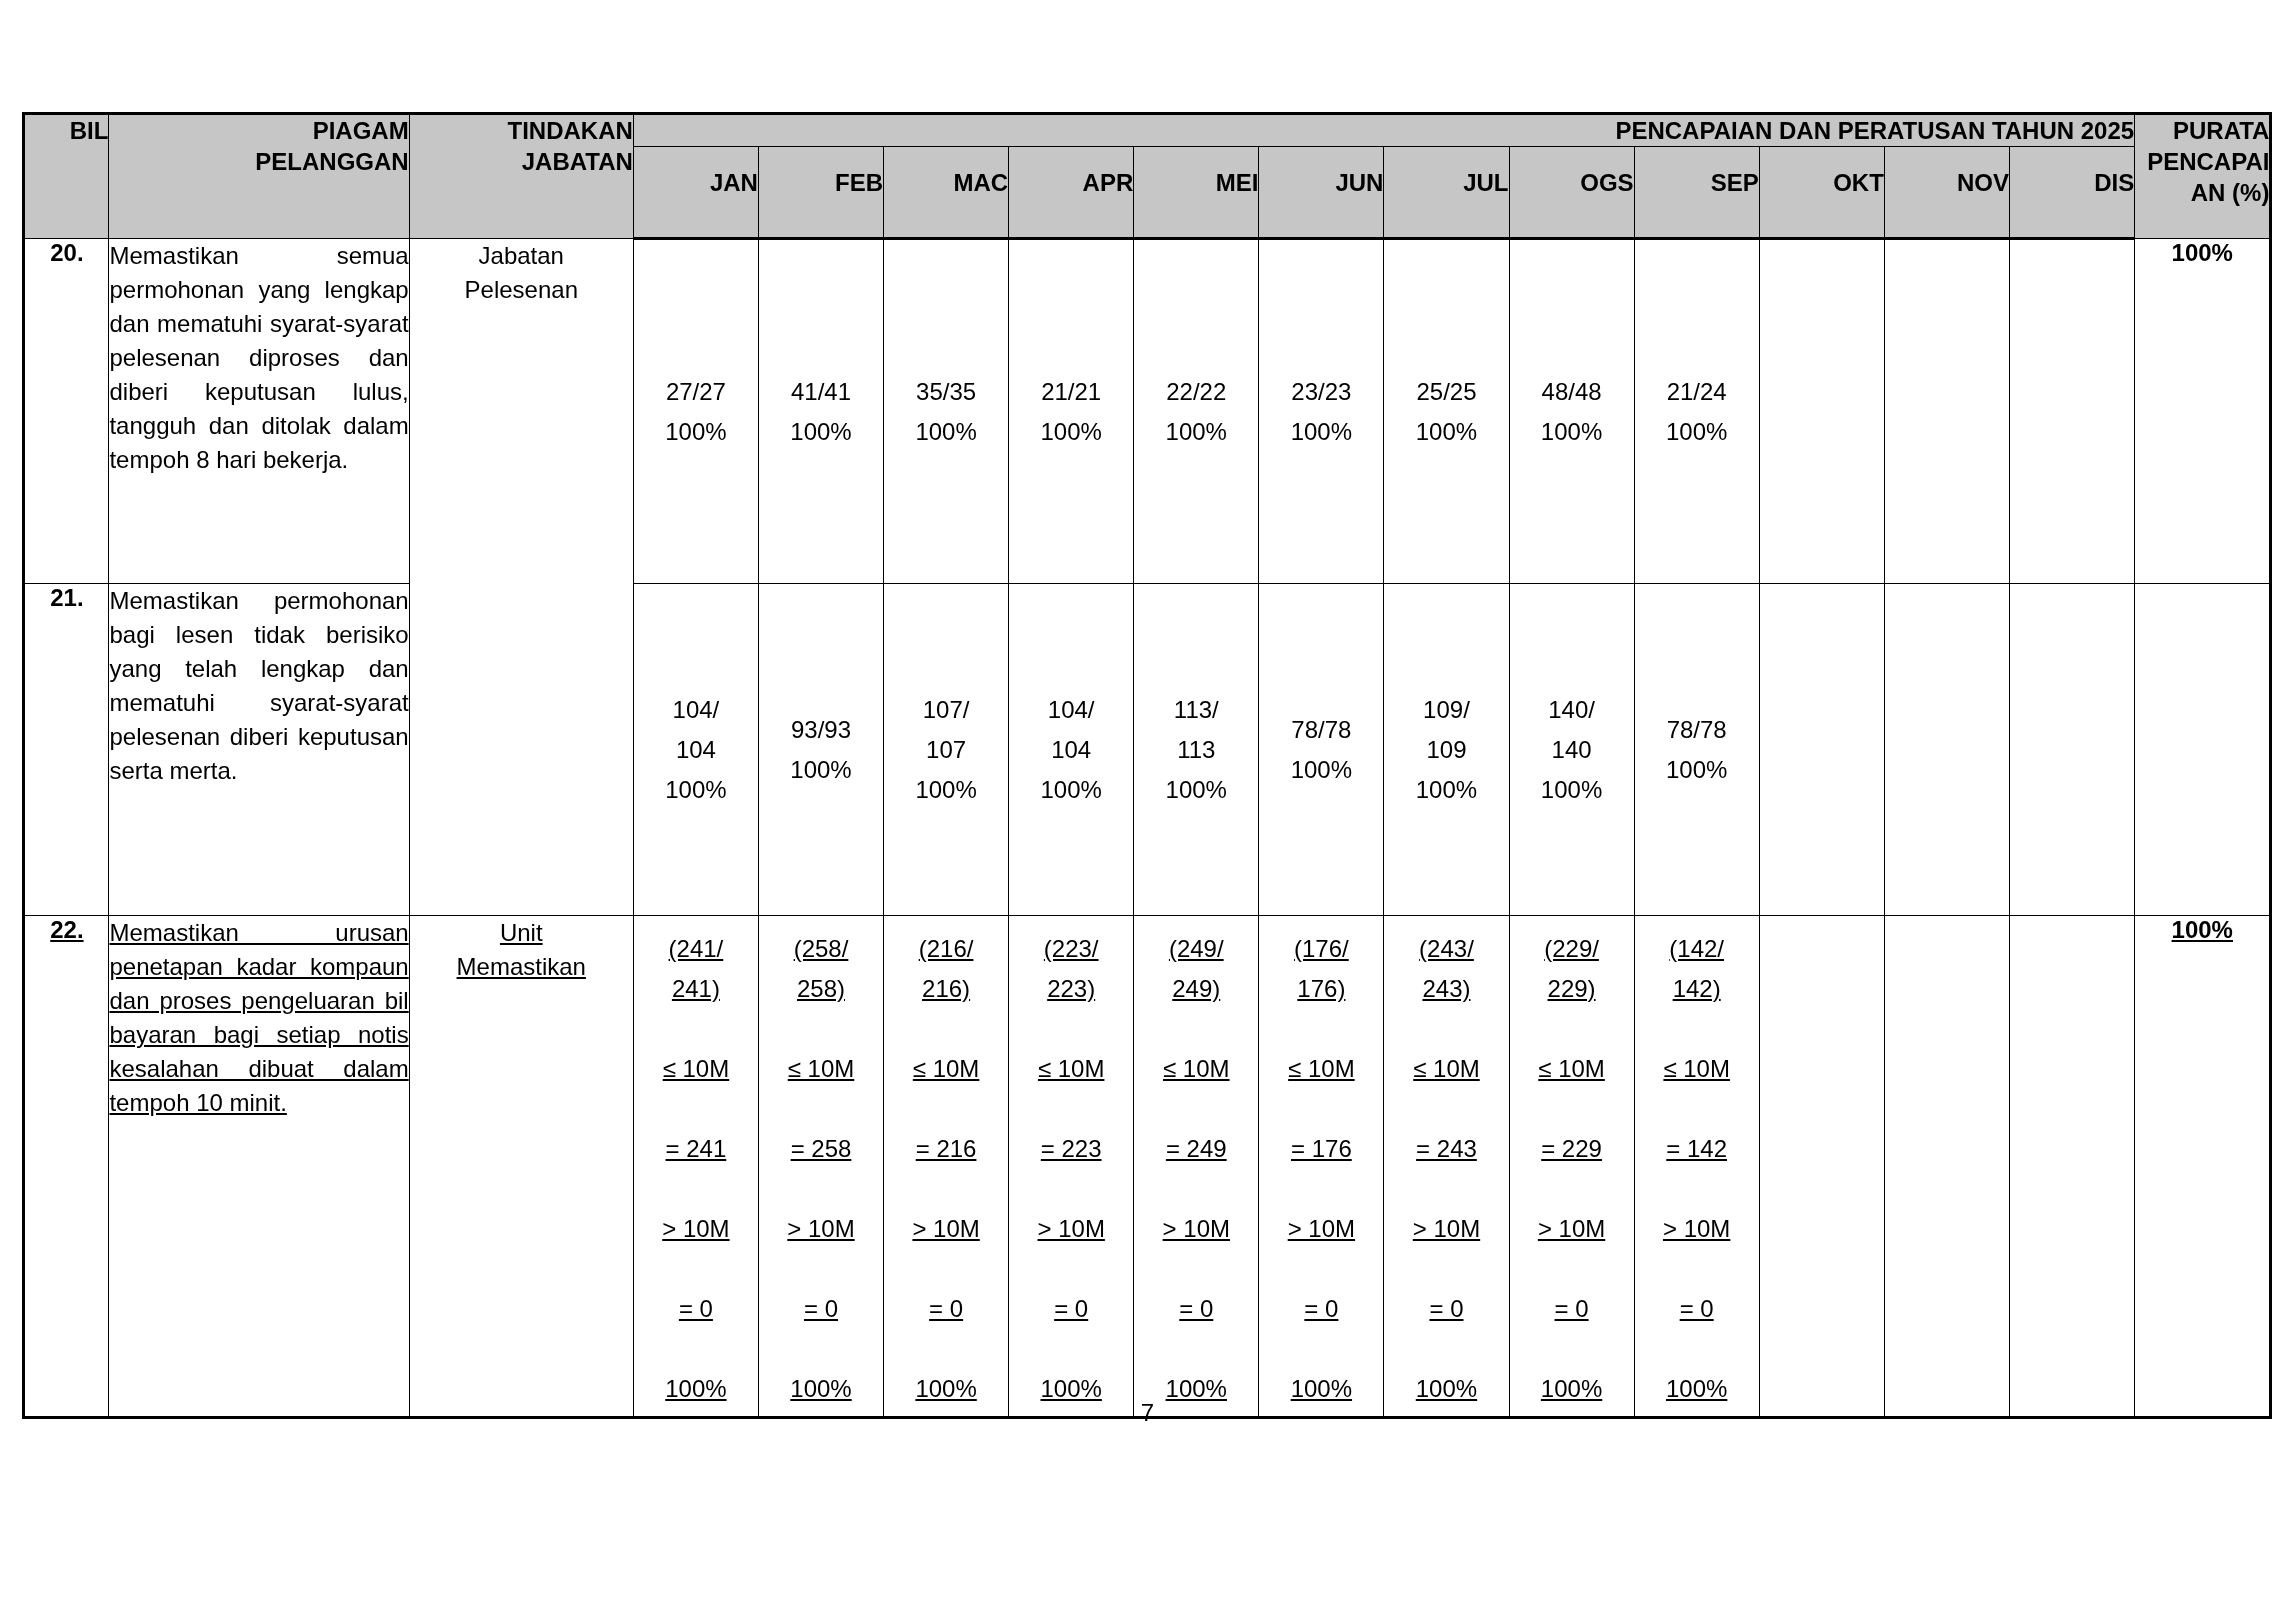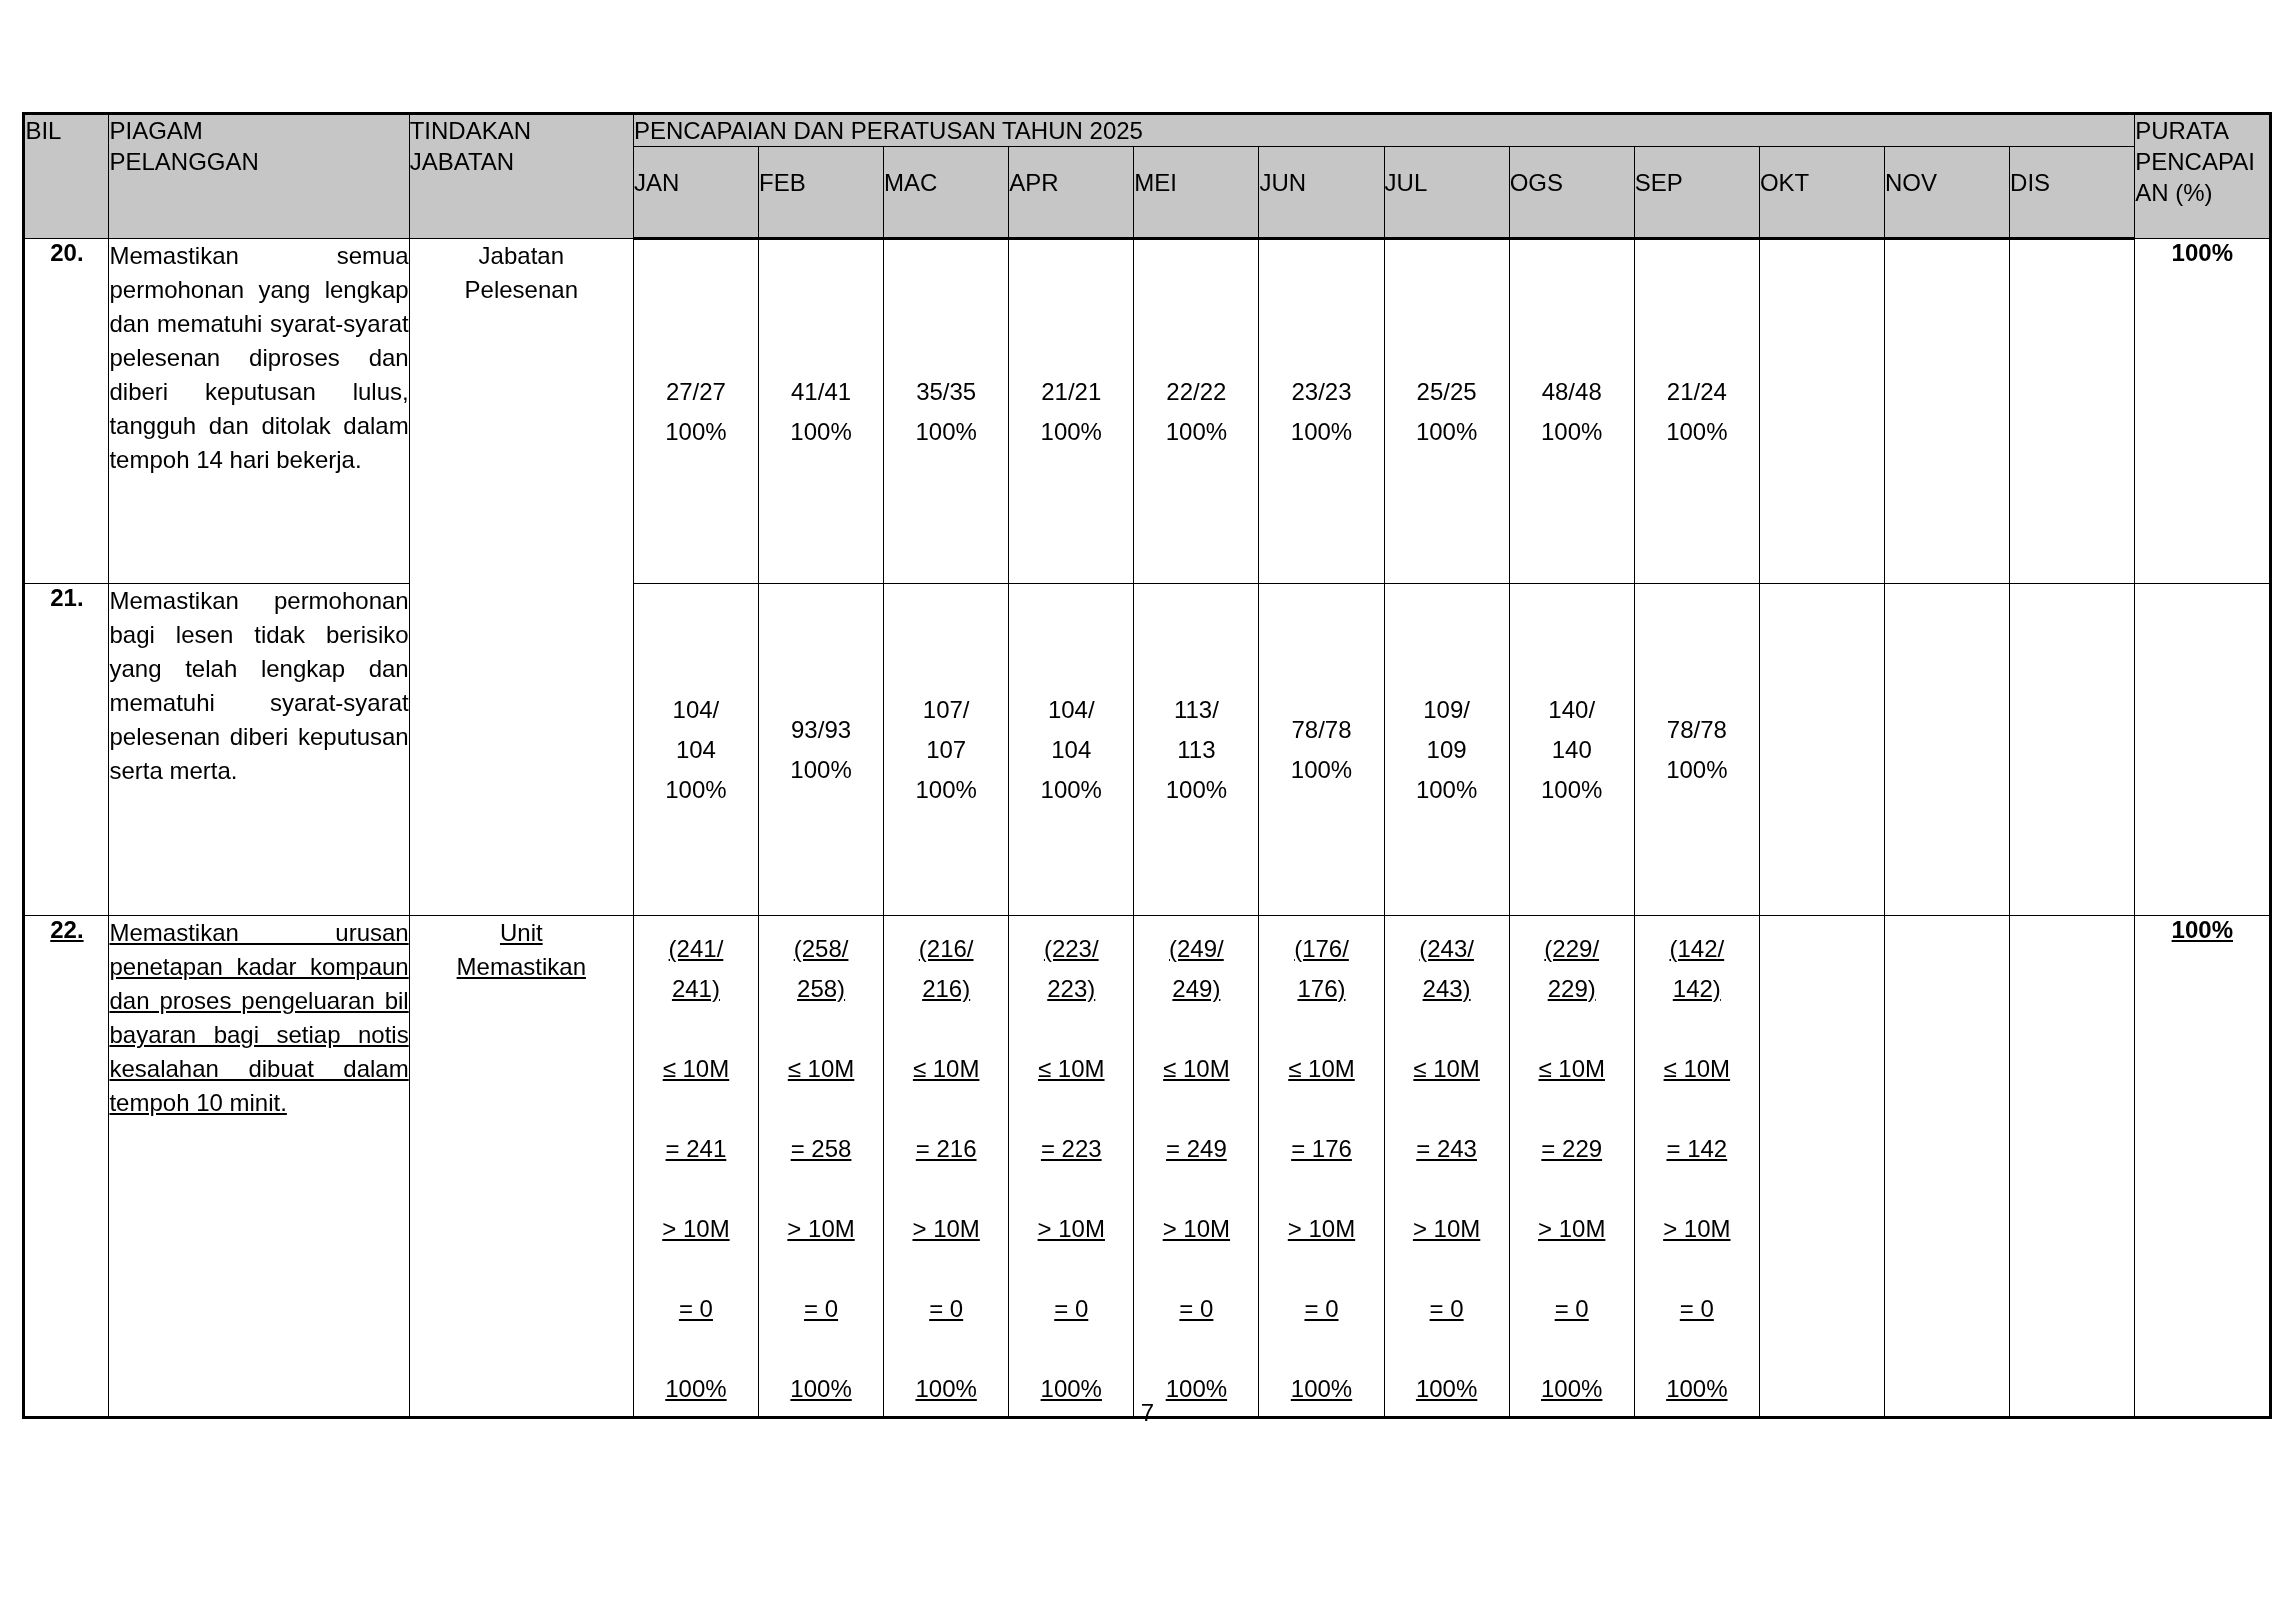--- a/index.html
+++ b/index.html
@@ -14,23 +14,23 @@
     border:1.8px solid #000;
     overflow:hidden;
     font-size:24px;
     vertical-align:top;
     padding:0;
   }
   tr.hrow1 th{height:31px;}
   tr.hrow2 th{height:70px;border-bottom:3.6px solid #000;}
   th.h{
     background:#c6c6c6;
-    font-weight:normal;
+    font-weight:bold;
     font-size:27px;
-    text-align:left;
+    text-align:right;
     padding-top:3.6px;
     line-height:31px;
   }
   th.h.month{padding-top:20px;}
   .prewrap{white-space:pre-line;}
   td.bil{
     font-weight:bold;text-align:center;padding-top:7.2px;font-size:25px;
   }
   td.piagam{
     text-align:justify;padding:7.2px 10.7px 7.2px 12.5px;line-height:34px;
@@ -102,21 +102,21 @@
       <th class="h month">JUL</th>
       <th class="h month">OGS</th>
       <th class="h month">SEP</th>
       <th class="h month">OKT</th>
       <th class="h month">NOV</th>
       <th class="h month">DIS</th>
     </tr>
 
     <tr class="r20">
       <td class="bil">20.</td>
-      <td class="piagam">Memastikan semua permohonan yang lengkap dan mematuhi syarat-syarat pelesenan diproses dan diberi keputusan lulus, tangguh dan ditolak dalam tempoh 14 hari bekerja.</td>
+      <td class="piagam">Memastikan semua permohonan yang lengkap dan mematuhi syarat-syarat pelesenan diproses dan diberi keputusan lulus, tangguh dan ditolak dalam tempoh 8 hari bekerja.</td>
       <td class="tindakan prewrap" rowspan="2">Jabatan
 Pelesenan</td>
       <td class="val mid">27/27
 100%</td>
       <td class="val mid">41/41
 100%</td>
       <td class="val mid">35/35
 100%</td>
       <td class="val mid">21/21
 100%</td>

